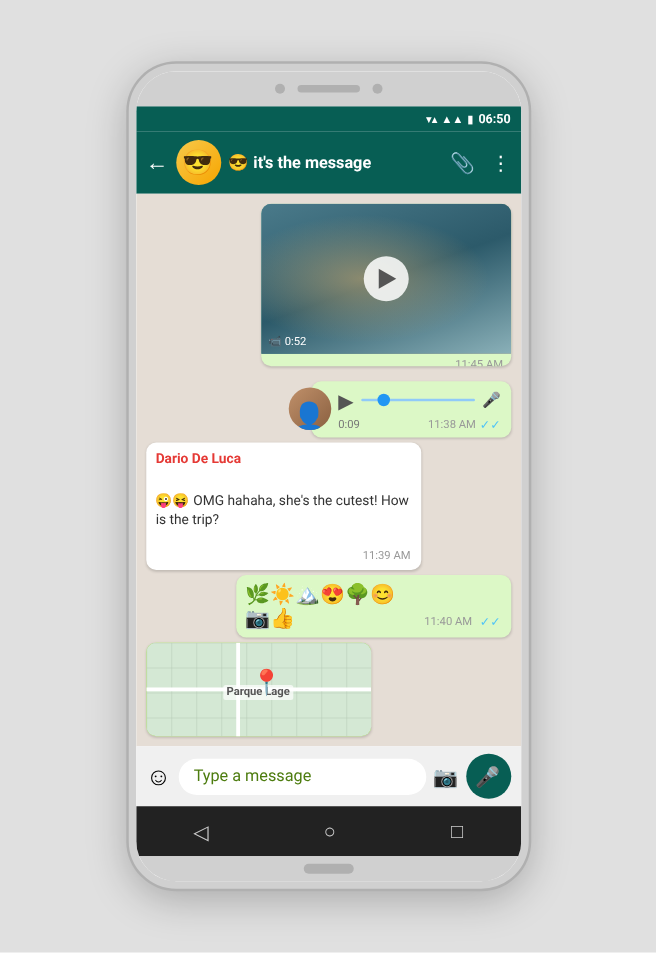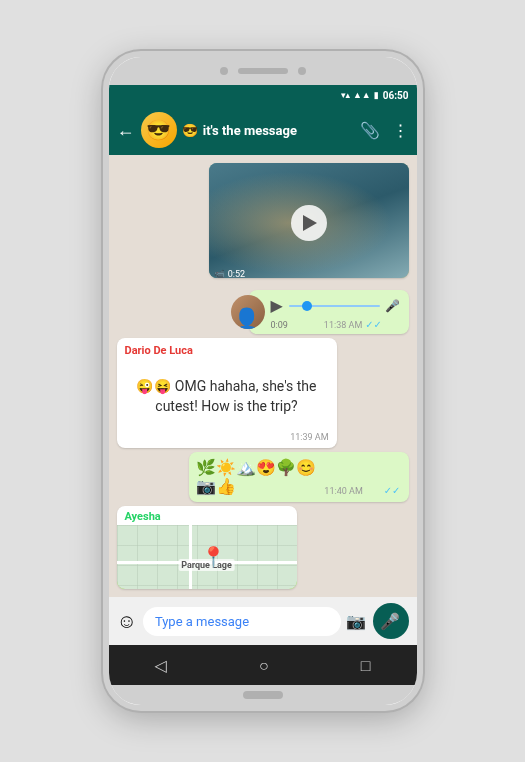--- a/index.html
+++ b/index.html
@@ -212,24 +212,23 @@
     .text-message.received {
       align-self: flex-start;
     }
     .msg-sender {
       font-size: 11px;
       font-weight: bold;
       color: #e53935;
       margin-bottom: 20px;
     }
     .msg-text {
-      font-size: 14px;
+      font-size: 11px;
       color: #333;
       line-height: 1.4;
-      text-align: center;
     }
     .msg-footer {
       display: flex;
       justify-content: flex-end;
       align-items: center;
       margin-top: 16px;
     }
     
     .emoji-message {
       background: #dcf8c6;
@@ -436,63 +435,62 @@
       <div style="background:#dcf8c6; border-radius:8px; padding:6px 8px 4px 22px; display:flex; flex-direction:column; gap:4px; box-shadow:0 1px 2px rgba(0,0,0,0.15); min-width:160px;">
         <div style="display:flex; align-items:center; gap:6px;">
           <span style="font-size:16px; color:#555;">▶</span>
           <div style="flex:1; height:16px; display:flex; align-items:center; position:relative;">
             <div style="width:100%; height:2px; background:#90CAF9; border-radius:1px; position:relative;">
               <div style="position:absolute; width:10px; height:10px; border-radius:50%; background:#2196F3; top:50%; left:15%; transform:translateY(-50%);"></div>
             </div>
           </div>
           <span style="font-size:12px; color:#888;">🎤</span>
         </div>
-        <div style="display:flex; align-items:center;">
+        <div style="display:flex; justify-content:space-between; align-items:center;">
           <span style="font-size:9px; color:#777;">0:09</span>
           <div style="display:flex; align-items:center; gap:3px;margin-left:36px;">
             <span style="font-size:9px; color:#999;">11:38 AM</span>
             <span style="font-size:10px; color:#4fc3f7;">✓✓</span>
           </div>
         </div>
       </div>
     </div>
 
     <div class="text-message received">
       <div class="msg-sender">Dario De Luca</div>
       <div class="msg-text">😜😝 OMG hahaha, she's the cutest! How is the trip?</div>
       <div class="msg-footer">
         <span class="msg-time">11:39 AM</span>
       </div>
     </div>
 
     <div class="emoji-message">
       <span class="emoji-row">🌿☀️🏔️😍🌳😊📷👍</span>
-      <div style="display:flex; align-items:center; gap:21px; flex-shrink:0;text-align:right;">
+      <div style="display:flex; align-items:center; gap:6px; flex-shrink:0;text-align:right;">
         <span class="msg-time">11:40 AM</span>
         <span style="font-size:10px; color:#4fc3f7;">✓✓</span>
       </div>
     </div>
 
     <div class="location-message">
-      <div class="location-sender">Ayesha</div>
       <div class="location-map">
         <div class="map-grid"></div>
         <div class="map-road-h"></div>
         <div class="map-road-v"></div>
         <div class="map-label" style="top:50%; left:50%; transform:translate(-50%,-50%)">Parque Lage</div>
         <div class="map-pin" style="top:25%; left:47%;">📍</div>
       </div>
     </div>
 
   </div>
 
   <div class="input-bar">
     <span class="input-emoji">☺</span>
     <div class="input-field">
-      <span style="color:#3b82f6;">Type a message</span>
+      <span style="color:#4d7c0f;">Type a message</span>
     </div>
     <span class="input-camera">📷</span>
     <div class="input-mic">
       <span>🎤</span>
     </div>
   </div>
 
   <div class="phone-bottom">
     <span class="nav-btn">◁</span>
     <span class="nav-btn">○</span>

